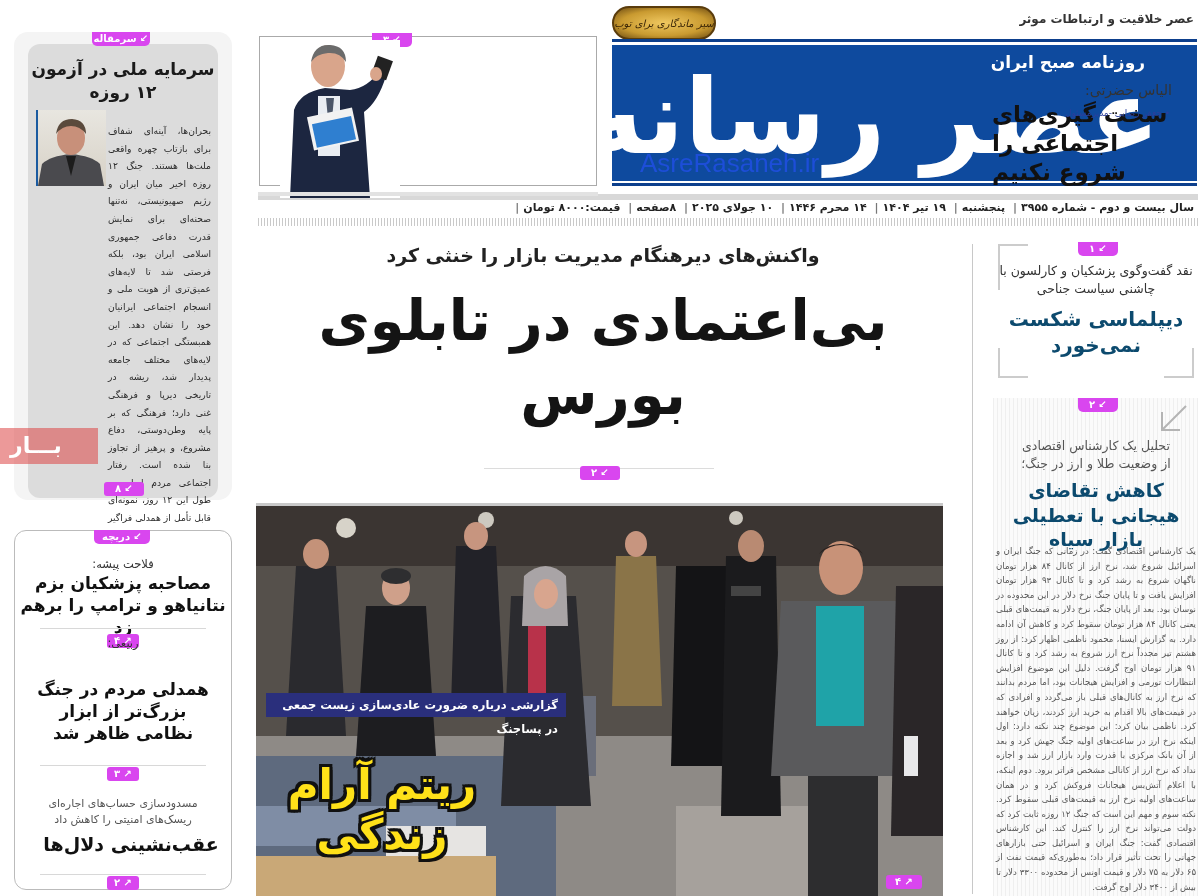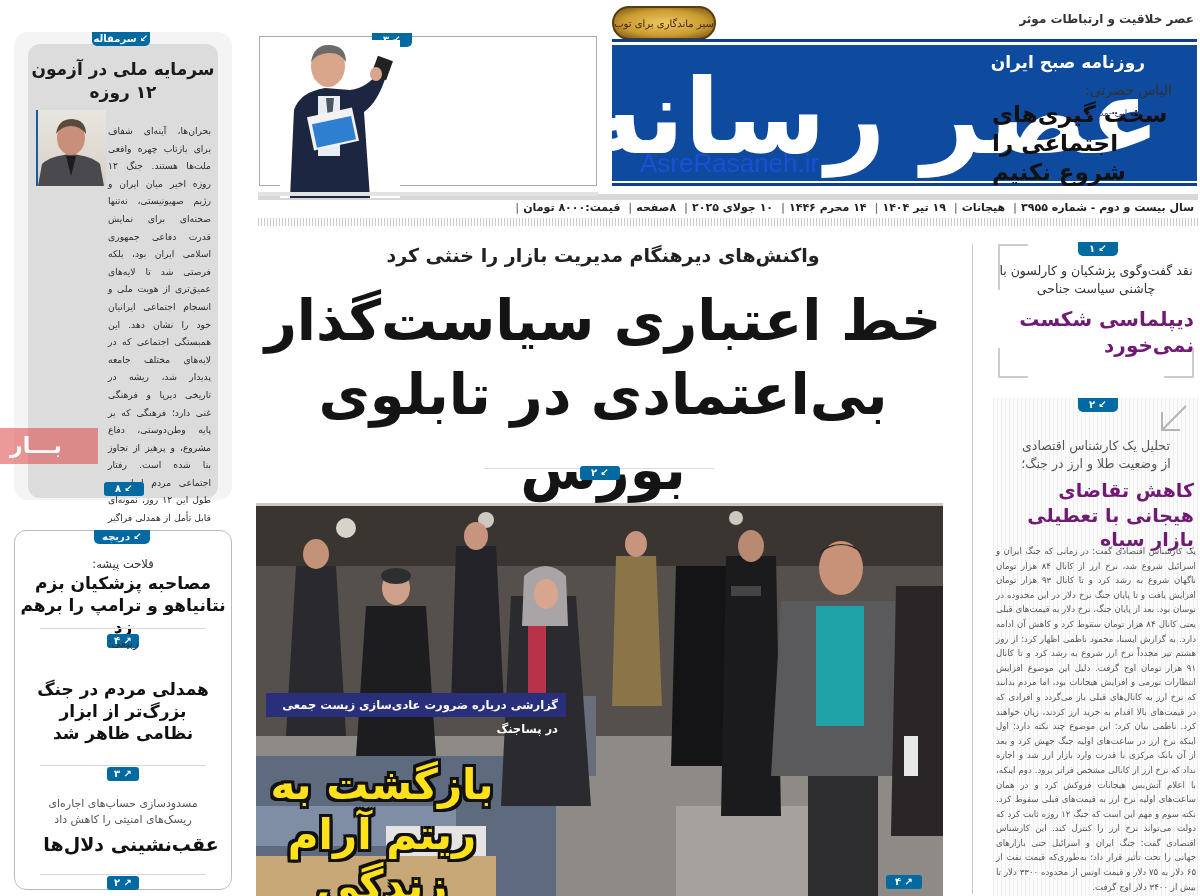--- a/index.html
+++ b/index.html
@@ -4,33 +4,33 @@
 <style>
   * { box-sizing: border-box; margin: 0; padding: 0; }
   html, body { width: 1200px; height: 896px; overflow: hidden; background: #ffffff; }
   body { position: relative; font-family: "DejaVu Sans", sans-serif; color: #1a1a1a; direction: rtl; }
 
   .abs { position: absolute; }
 
   
   .badge {
     position: absolute; height: 14px; min-width: 40px; padding: 0 0;
-    background: #0369a1; color: #fff; font-size: 10px; font-weight: bold;
+    background: #d946ef; color: #fff; font-size: 10px; font-weight: bold;
     line-height: 14px; text-align: center; border-radius: 0 0 5px 5px;
     font-family: "DejaVu Sans", sans-serif; direction: ltr;
   }
   .badge.round { border-radius: 3px; }
 
   
   .slogan { right: 6px; top: 12px; font-size: 12px; font-weight: bold; color: #333; }
   .seal {
     left: 612px; top: 6px; width: 104px; height: 34px; border-radius: 17px;
     background: radial-gradient(ellipse at center, #f0c860 0%, #c99a30 60%, #6b4a12 100%);
     border: 2px solid #5a3c0c; display: flex; align-items: center; justify-content: center;
-    font-size: 10px; color: #3a2506; font-family: "DejaVu Serif", serif; 
+    font-size: 10px; color: #3a2506; font-family: "DejaVu Serif", serif; font-style: italic;
   }
   .mast-rule-top { left: 612px; top: 39px; width: 585px; height: 3px; background: #0d3f8c; }
   .mast-box {
     left: 612px; top: 45px; width: 585px; height: 136px; background: #0e4a9e;
   }
   .mast-rule-bot { left: 612px; top: 183px; width: 585px; height: 3px; background: #0d3f8c; }
   .mast-sub { right: 55px; top: 52px; color: #fff; font-size: 17px; font-weight: bold; }
   .mast-name {
     right: 40px; top: 60px; color: #fff; font-size: 104px; font-weight: bold;
     letter-spacing: 6px; line-height: 1.1; font-family: "DejaVu Sans", sans-serif;
@@ -128,21 +128,21 @@
     text-shadow: -3px -3px 0 #111, 3px -3px 0 #111, -3px 3px 0 #111, 3px 3px 0 #111, 0 3px 0 #111, 0 -3px 0 #111, 3px 0 0 #111, -3px 0 0 #111;
   }
 
   
   .right-vline { left: 972px; top: 244px; width: 1px; height: 650px; background: #c8c8c8; }
   .rc-box { left: 998px; top: 244px; width: 196px; height: 134px; }
   .rc-box .corner-tl { position:absolute; left:0; top:0; width:30px; height:46px; border-left:2px solid #ccc; border-top:2px solid #ccc; }
   .rc-box .corner-br { position:absolute; right:0; bottom:0; width:30px; height:30px; border-right:2px solid #ccc; border-bottom:2px solid #ccc; }
   .rc-box .corner-bl { position:absolute; left:0; bottom:0; width:30px; height:30px; border-left:2px solid #ccc; border-bottom:2px solid #ccc; }
   .rc-kicker { left: 998px; width: 196px; text-align: center; font-size: 12.5px; color: #333; line-height: 1.4; }
-  .rc-title { left: 998px; width: 196px; text-align: right; font-size: 19px; font-weight: bold; color: #701a75; line-height: 1.3; }
+  .rc-title { left: 998px; width: 196px; text-align: center; font-size: 19px; font-weight: bold; color: #0c4a6e; line-height: 1.3; }
 
   .rc2-bg {
     left: 993px; top: 398px; width: 205px; height: 498px;
     background: repeating-linear-gradient(90deg, #efefef 0 1px, #fbfbfb 1px 4px);
   }
   .arrow-deco { left: 1158px; top: 402px; width: 32px; height: 32px; }
   .rc-body {
     left: 996px; top: 544px; width: 200px; font-size: 8.6px; line-height: 14.6px; color: #555;
     text-align: justify; text-align-last: right;
   }
@@ -155,21 +155,21 @@
 <div class="abs mast-rule-top"></div>
 <div class="abs mast-box"></div>
 <div class="abs mast-sub">روزنامه صبح ایران</div>
 <div class="abs mast-name">عصر رسانه</div>
 <div class="abs mast-url">AsreRasaneh.ir</div>
 <div class="abs mast-rule-bot"></div>
 
 <div class="abs date-rule"></div>
 <div class="abs date-line">
   <span>سال بیست و دوم - شماره ۳۹۵۵</span><span class="sep">|</span>
-  <span>هیجانات</span><span class="sep">|</span>
+  <span>پنجشنبه</span><span class="sep">|</span>
   <span>۱۹ تیر ۱۴۰۴</span><span class="sep">|</span>
   <span>۱۴ محرم ۱۴۴۶</span><span class="sep">|</span>
   <span>۱۰ جولای ۲۰۲۵</span><span class="sep">|</span>
   <span>۸صفحه</span><span class="sep">|</span>
   <span>قیمت:۸۰۰۰ تومان</span><span class="sep">|</span>
 </div>
 <div class="abs hatch"></div>
 
 <div class="abs teaser-box"></div>
 <div class="badge" style="left:372px; top:33px;"><span>۳</span> ↙</div>
@@ -221,21 +221,20 @@
 <div class="abs win-rule" style="top:765px;"></div>
 <div class="badge round" style="left:107px; top:767px; min-width:32px;"><span>۳</span> ↗</div>
 
 <div class="abs win-kicker" style="top:796px; padding:0 16px; line-height:1.45; color:#555; font-size:11px;">مسدودسازی حساب‌های اجاره‌ای ریسک‌های امنیتی را کاهش داد</div>
 <div class="abs win-title" style="top:832px; font-size:19px;margin-left:8px;">عقب‌نشینی دلال‌ها</div>
 <div class="abs win-rule" style="top:874px;"></div>
 <div class="badge round" style="left:107px; top:876px; min-width:32px;"><span>۲</span> ↗</div>
 
 <div class="abs main-kicker">واکنش‌های دیرهنگام مدیریت بازار را خنثی کرد</div>
 <div class="abs main-title">
-  <div>خط اعتباری سیاست‌گذار</div>
   <div>بی‌اعتمادی در تابلوی بورس</div>
 </div>
 <div class="abs main-rule"></div>
 <div class="badge round" style="left:580px; top:466px;"><span>۲</span> ↙</div>
 
 <div class="abs photo">
   <svg width="687" height="393" viewBox="0 0 687 393">
     <rect width="687" height="393" fill="#55504b"></rect>
     <rect x="0" y="0" width="687" height="60" fill="#3b3532"></rect>
     <circle cx="90" cy="22" r="10" fill="#f3efe4" opacity="0.85"></circle>
@@ -275,21 +274,20 @@
     <rect x="560" y="100" width="48" height="120" fill="#1fa3a8"></rect>
     <ellipse cx="585" cy="62" rx="22" ry="27" fill="#c89278"></ellipse>
     <path d="M563 48 Q585 30 607 48 Q600 38 585 38 Q570 38 563 48 Z" fill="#2a2220"></path>
     <rect x="552" y="270" width="70" height="123" fill="#2d2d2f"></rect>
     <path d="M640 80 L687 80 L687 330 L635 330 Z" fill="#2a2628"></path>
     <rect x="648" y="230" width="14" height="40" fill="#e8e8ea"></rect>
   </svg>
 </div>
 <div class="abs photo-caption-bar">گزارشی درباره ضرورت عادی‌سازی زیست جمعی در پساجنگ</div>
 <div class="abs photo-title">
-  <div>بازگشت به</div>
   <div>ریتم آرام زندگی</div>
 </div>
 <div class="badge round" style="left:886px; top:875px; min-width:36px;"><span>۴</span> ↗</div>
 
 <div class="abs right-vline"></div>
 
 <div class="abs rc-box">
   <div class="corner-tl"></div>
     <div class="corner-bl"></div>
     <div class="corner-br"></div>

